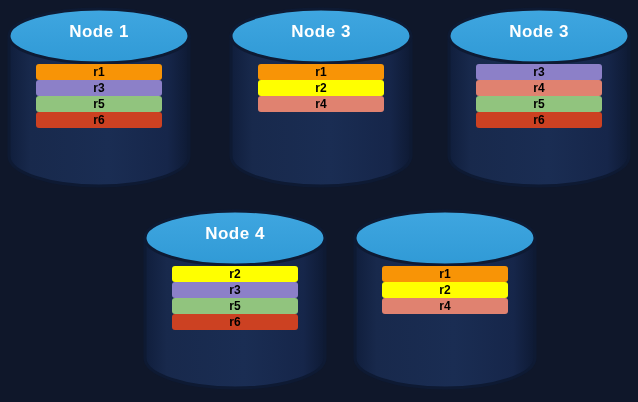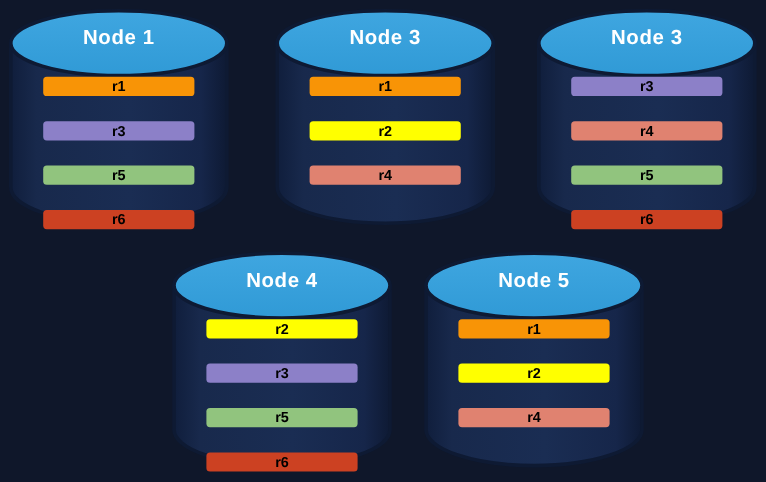--- a/index.html
+++ b/index.html
@@ -45,21 +45,21 @@
   .replicas {
     position: absolute;
     left: 30px;
     top: 58px;
     width: 126px;
     z-index: 2;
   }
   .replica {
     height: 16px;
     line-height: 16px;
-    margin-bottom: 21px;
+    margin-bottom: 0;
     border-radius: 3px;
     text-align: center;
     color: #000000;
     font-size: 12px;
     font-weight: bold;
     box-sizing: border-box;
   }
   .replica:last-child { margin-bottom: 0; }
 
   
@@ -198,20 +198,19 @@
       </linearGradient>
       <linearGradient id="topGrad" x1="0" y1="0" x2="0" y2="1">
         <stop offset="0%" stop-color="#3FA6E0"></stop>
         <stop offset="100%" stop-color="#309AD6"></stop>
       </linearGradient>
     </defs>
     <path d="M3,30 L3,150 A90,30 0 0 0 183,150 L183,30 Z" fill="url(#bodyGrad)" stroke="#0E1A33" stroke-width="3" stroke-linejoin="round"></path>
     <ellipse cx="93" cy="30" rx="90" ry="27" fill="url(#topGrad)" stroke="#0E1A33" stroke-width="3"></ellipse>
   </svg>
       </div>
-      <div class="node-title">Node  5</div>
       <div class="replicas">
         <div class="replica" style="background: rgb(248, 148, 6);">r1</div>
         <div class="replica" style="background: rgb(255, 255, 0);">r2</div>
         <div class="replica" style="background: rgb(224, 130, 112);">r4</div>
       </div>
     </div>
   </div>
 
 </body></html>

